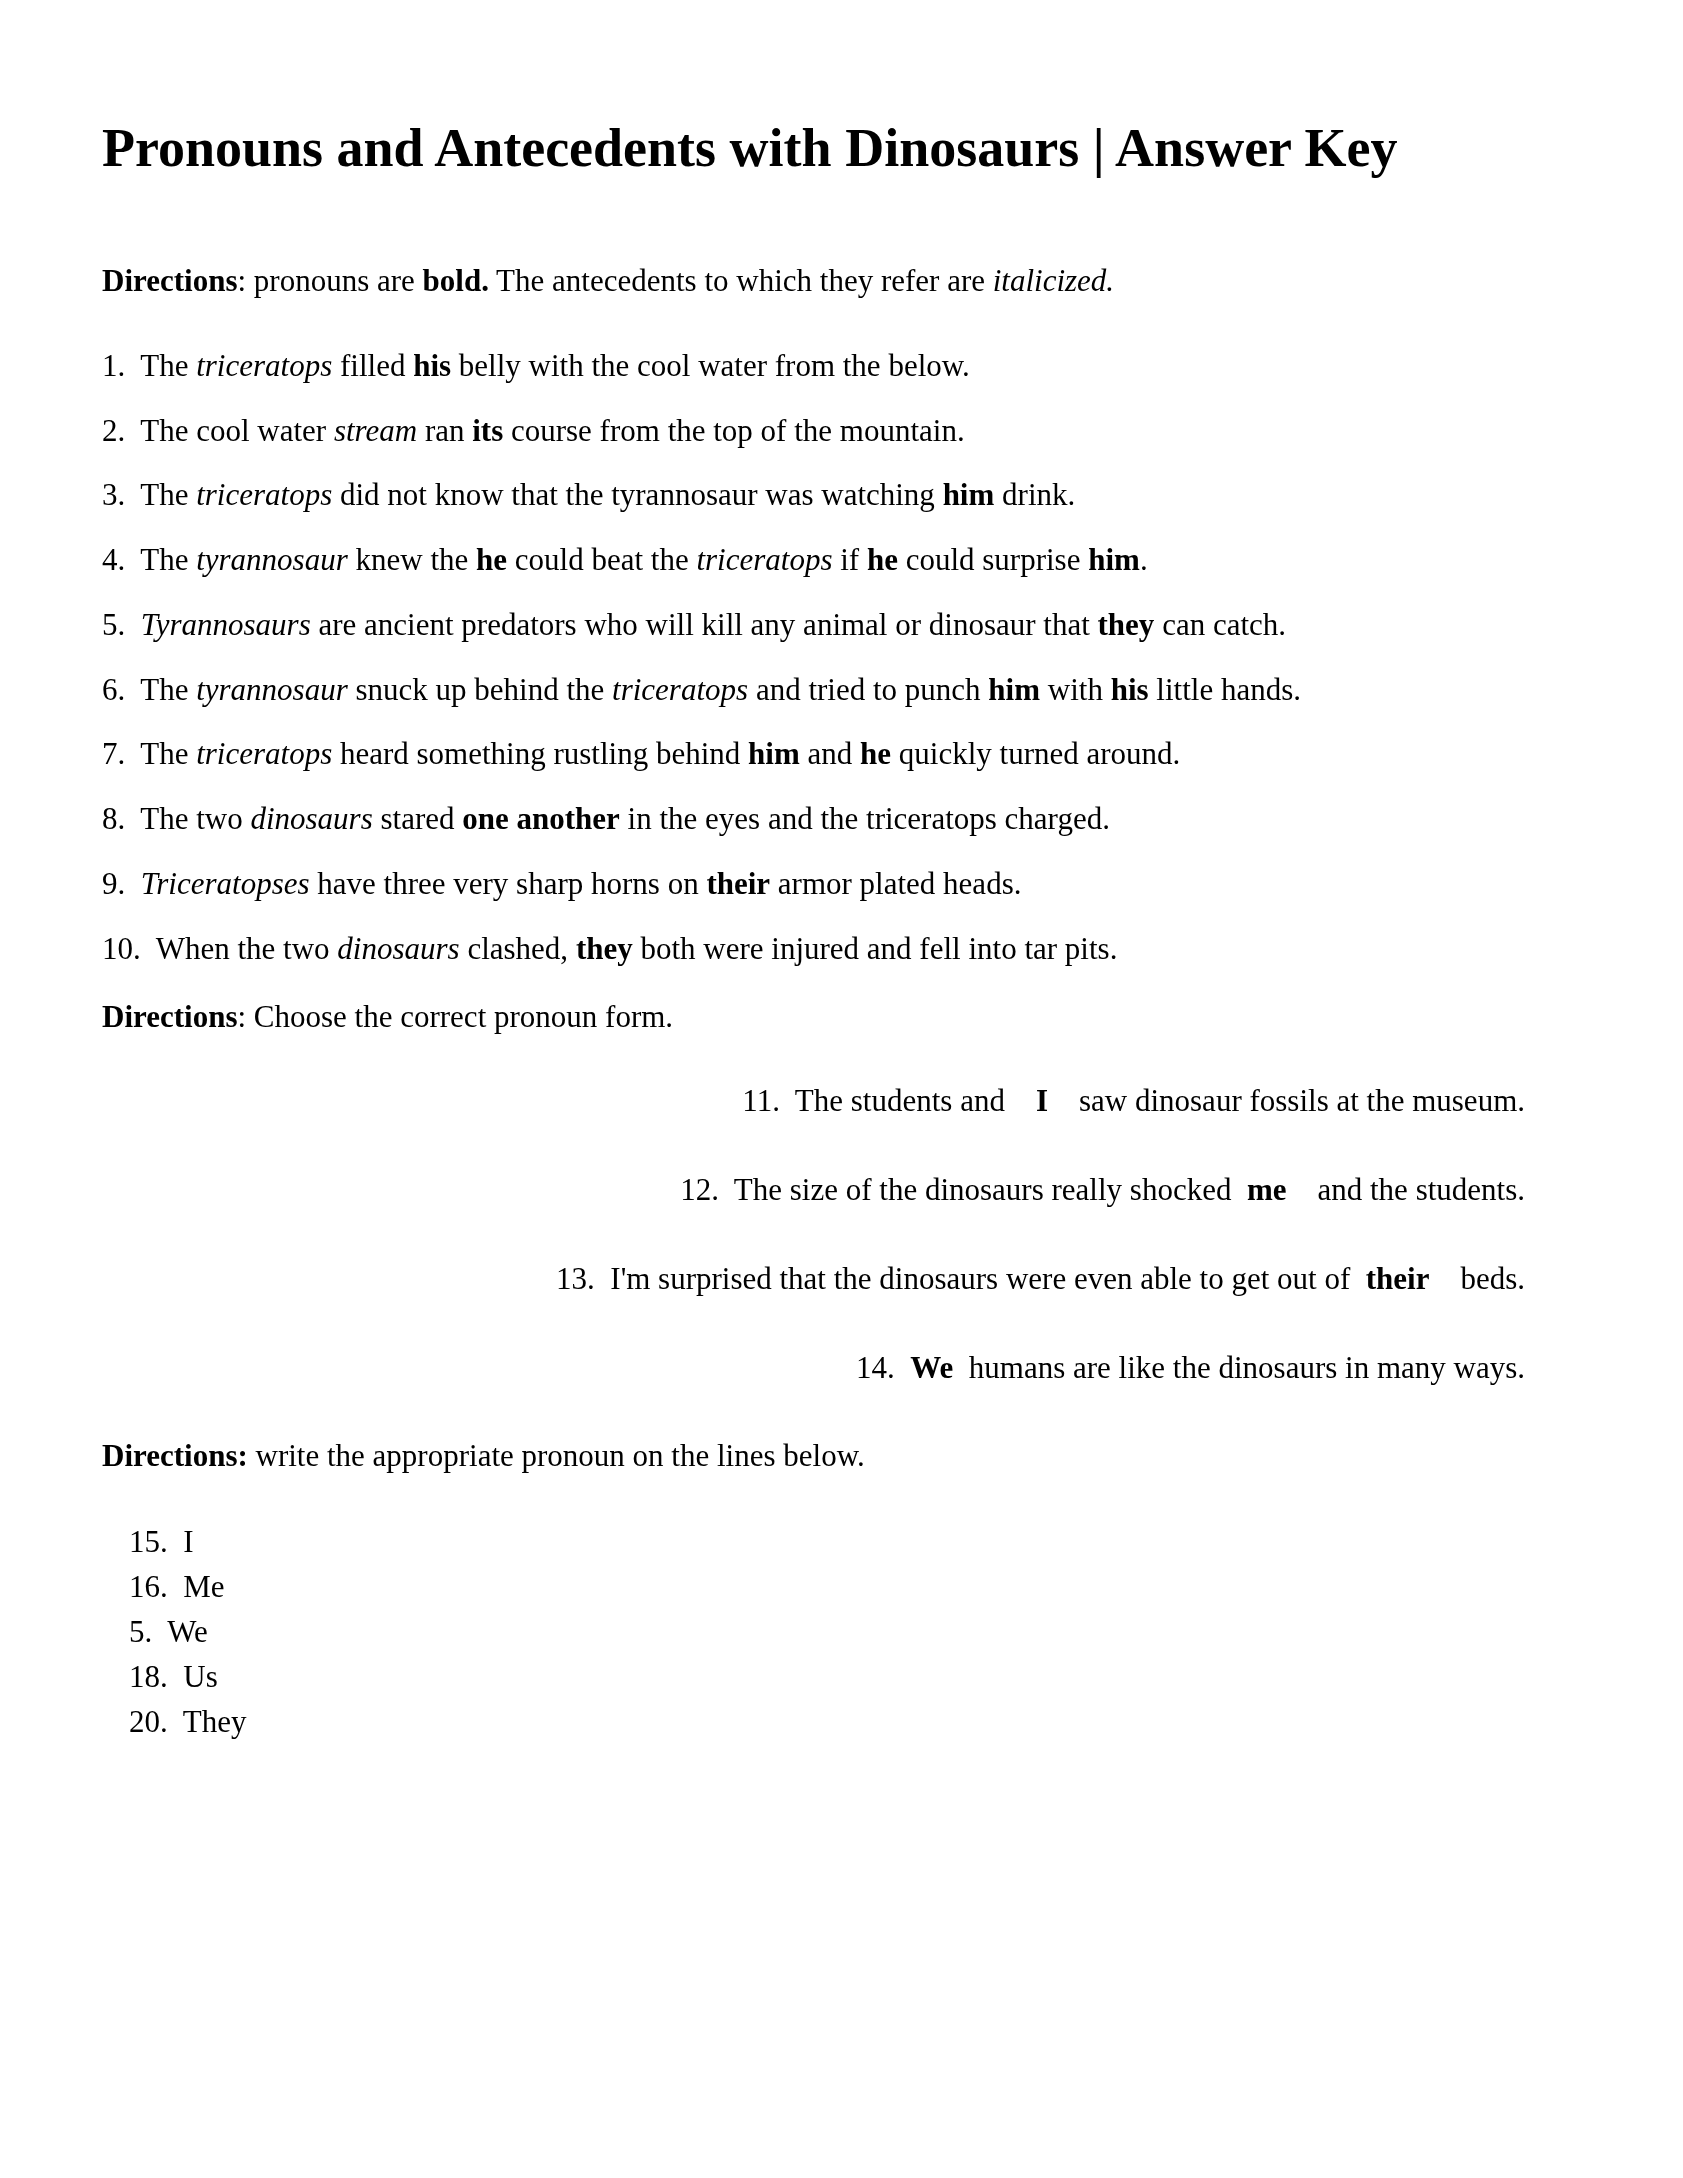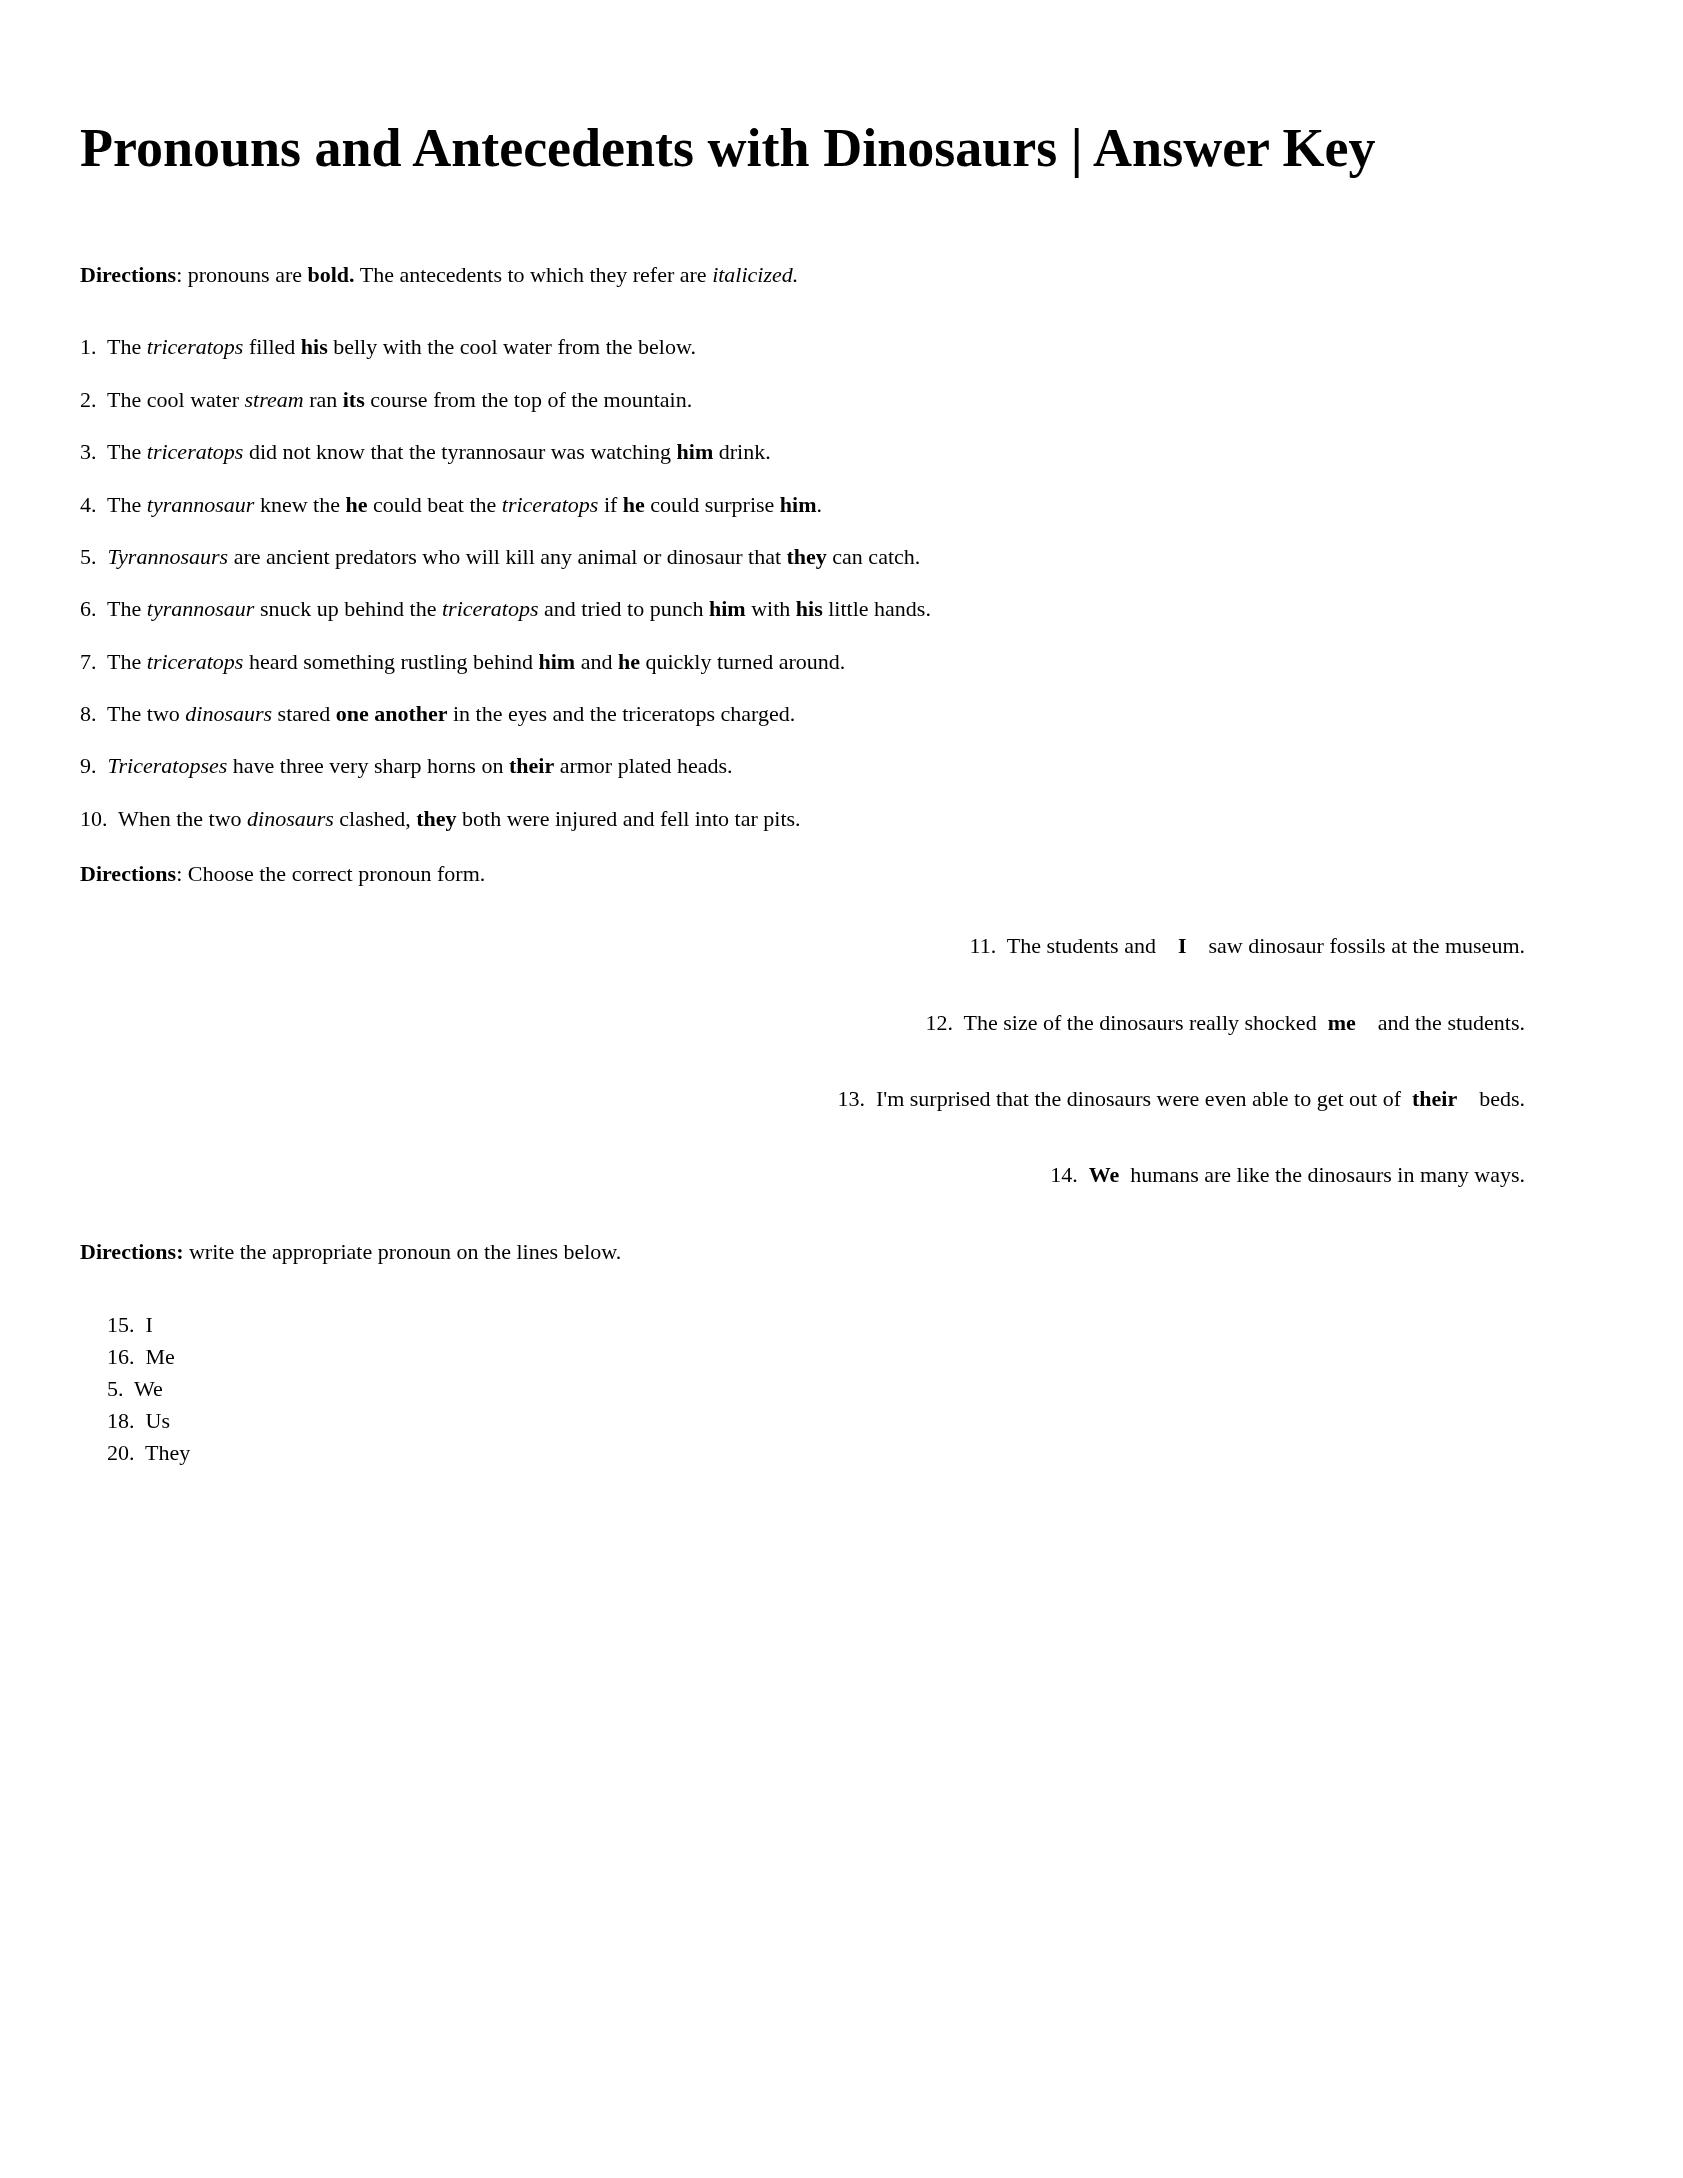--- a/index.html
+++ b/index.html
@@ -7,32 +7,32 @@
     width: 1683px;
     height: 2178px;
     background: #ffffff;
     color: #000000;
     font-family: "Liberation Serif", "DejaVu Serif", serif;
   }
   .page {
     box-sizing: border-box;
     width: 1683px;
     height: 1536px;
-    padding: 117px 158px 0 80px;
+    padding: 117px 158px 0 102px;
     background: #ffffff;
   }
   h1.doc-title {
     font-size: 54px;
     font-weight: bold;
     line-height: 1.15;
     margin: 0 0 81px 0;
     white-space: nowrap;
   }
   #doc-body p {
-    font-size: 22px;
+    font-size: 31px;
     line-height: 1.38;
     margin: 0;
     white-space: pre-wrap;
   }
   #doc-body .directions { margin: 25px 0 42px 0; }
   #doc-body > .directions:first-child { margin-top: 0; }
   #doc-body .item { margin: 0 0 22px 0; }
   #doc-body .item-wide { margin: 0 0 46px 0; text-align: right; }
   #doc-body .item-tight { margin: 0; line-height: 1.45; padding-left: 27px; }
   .seg-b { font-weight: bold; }

